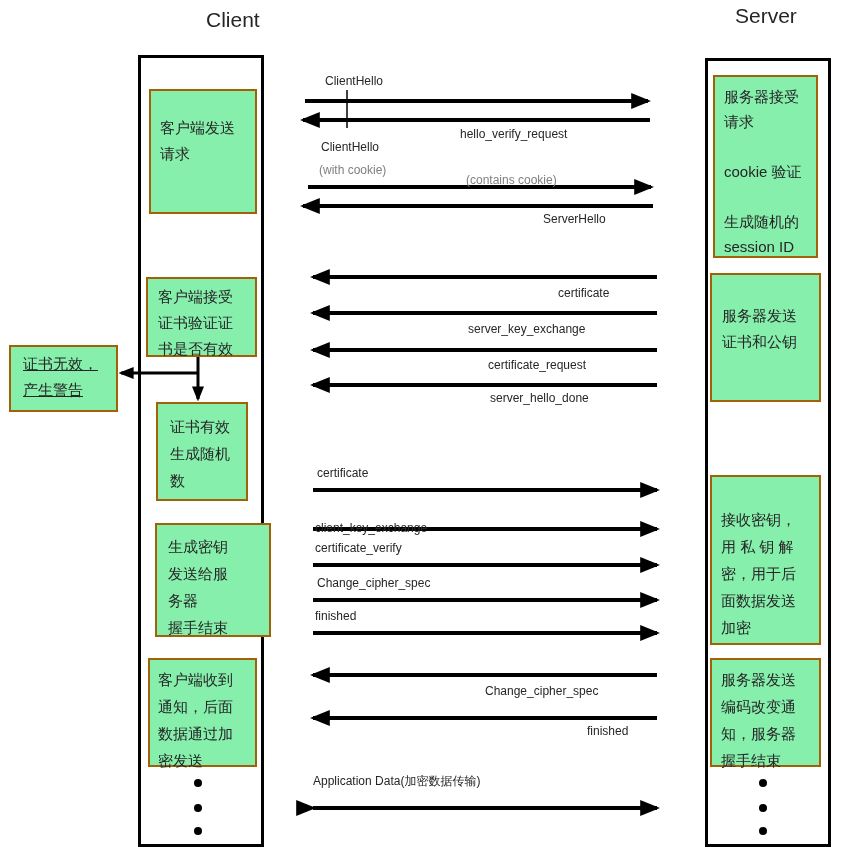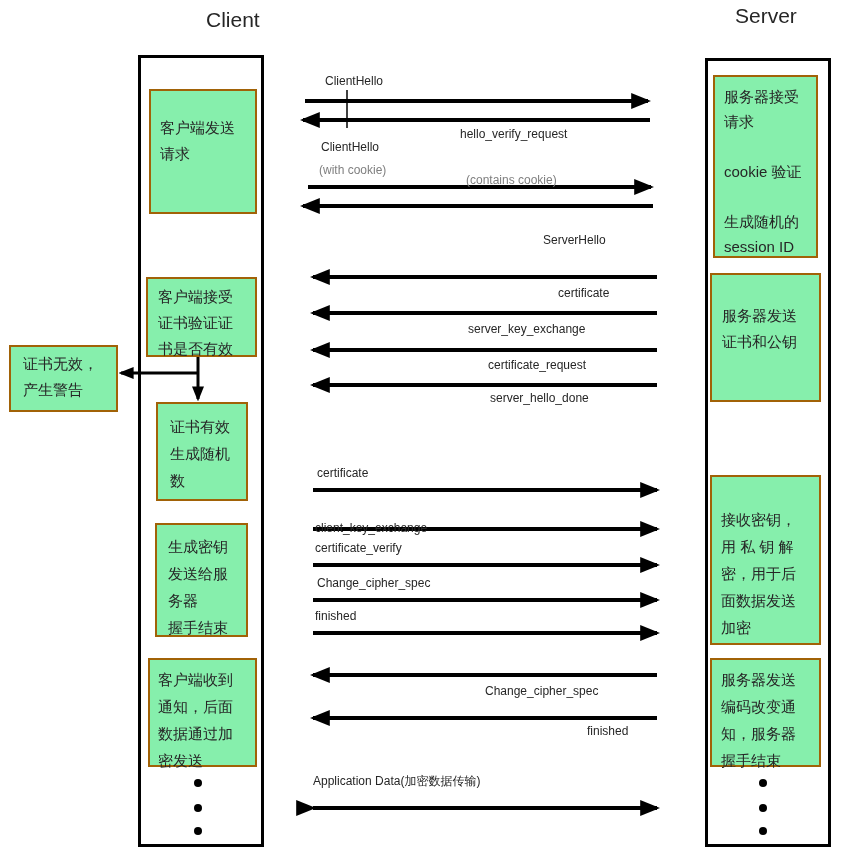--- a/index.html
+++ b/index.html
@@ -15,23 +15,23 @@
 
   .col{position:absolute;border:3px solid #000;background:#fff;box-sizing:border-box;}
   #client-col{left:138px;top:55px;width:126px;height:792px;}
   #server-col{left:705px;top:58px;width:126px;height:789px;}
 
   .node{position:absolute;border:2px solid #a16207;background:#86efac;box-sizing:border-box;
         font-size:15px;line-height:26px;white-space:pre-line;color:#262626;}
   #box-client-send     {left:149px;top:89px; width:108px;height:125px;padding:24px 4px 0 9px;}
   #box-client-accept   {left:146px;top:277px;width:111px;height:80px; padding:5px 2px 0 10px;}
   #box-cert-valid      {left:156px;top:402px;width:92px; height:99px; padding:9px 2px 0 12px;line-height:27px;}
-  #box-gen-key         {left:155px;top:523px;width:93px; height:114px;padding:8px 2px 0 11px;line-height:27px;}
+  #box-gen-key         {left:155px;top:523px;width:116px; height:114px;padding:8px 2px 0 11px;line-height:27px;}
   #box-client-notified {left:148px;top:658px;width:109px;height:109px;padding:6px 2px 0 8px; line-height:27px;}
-  #box-warning         {left:9px;  top:345px;width:109px;height:67px; padding:4px 2px 0 12px;}
+  #box-warning         {left:9px;  top:345px;width:109px;height:67px; padding:4px 2px 0 12px;text-decoration:underline;}
   #box-server-accept   {left:713px;top:75px; width:105px;height:183px;padding:7px 2px 0 9px; line-height:25px;}
   #box-server-cert     {left:710px;top:273px;width:111px;height:129px;padding:28px 2px 0 10px;}
   #box-server-key      {left:710px;top:475px;width:111px;height:170px;padding:29px 2px 0 9px; line-height:27px;}
   #box-server-finish   {left:710px;top:658px;width:111px;height:109px;padding:6px 2px 0 9px; line-height:27px;}
 
   .msg-label{position:absolute;font-size:12px;color:#262626;white-space:nowrap;}
   .msg-label.muted{color:#7f7f7f;}
 
   .dot{position:absolute;width:8px;height:8px;border-radius:50%;background:#000;}
 
@@ -108,21 +108,21 @@
 <div class="node" id="box-server-finish">服务器发送
 编码改变通
 知，服务器
 握手结束</div>
 
 <div class="msg-label" style="left: 325px; top: 74px;">ClientHello</div>
 <div class="msg-label" style="left: 460px; top: 127px;">hello_verify_request</div>
 <div class="msg-label muted" style="left: 466px; top: 133px; margin-top: 40px;">(contains cookie)</div>
 <div class="msg-label" style="left: 321px; top: 140px;">ClientHello</div>
 <div class="msg-label muted" style="left: 319px; top: 163px;">(with cookie)</div>
-<div class="msg-label" style="left: 543px; top: 212px; margin-top: 21px;">ServerHello</div>
+<div class="msg-label" style="left: 543px; top: 212px;">ServerHello</div>
 <div class="msg-label" style="left: 558px; top: 286px;">certificate</div>
 <div class="msg-label" style="left: 468px; top: 322px;">server_key_exchange</div>
 <div class="msg-label" style="left: 488px; top: 358px;">certificate_request</div>
 <div class="msg-label" style="left: 490px; top: 391px;">server_hello_done</div>
 <div class="msg-label" style="left: 317px; top: 466px;">certificate</div>
 <div class="msg-label" style="left: 315px; top: 505px; margin-top: 16px;">client_key_exchange</div>
 <div class="msg-label" style="left: 315px; top: 541px;">certificate_verify</div>
 <div class="msg-label" style="left: 317px; top: 576px;">Change_cipher_spec</div>
 <div class="msg-label" style="left: 315px; top: 609px;">finished</div>
 <div class="msg-label" style="left: 485px; top: 684px;">Change_cipher_spec</div>

